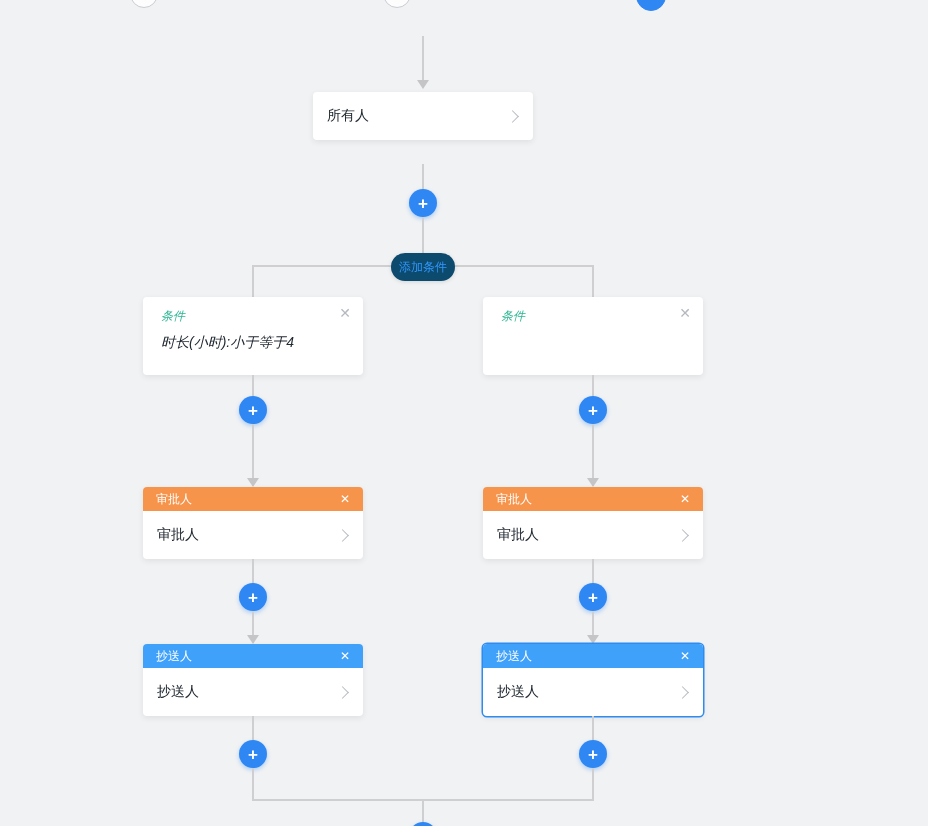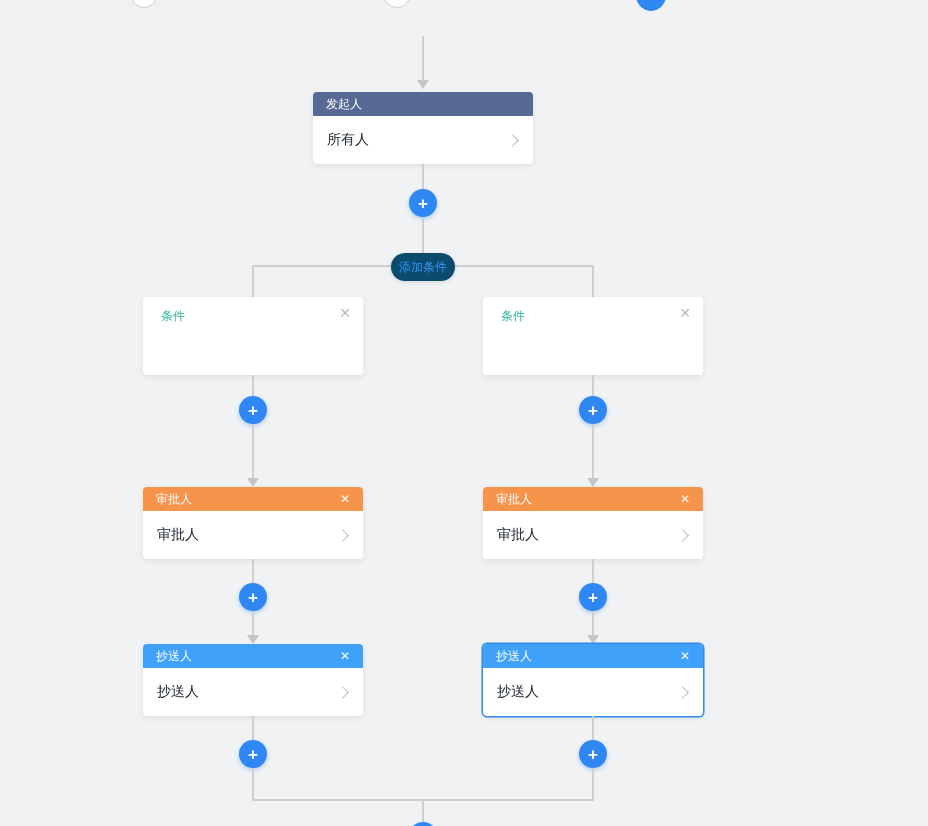--- a/index.html
+++ b/index.html
@@ -58,21 +58,21 @@
     width:8px;height:8px;border-top:1.5px solid #b7bbc0;border-right:1.5px solid #b7bbc0;
     transform:rotate(45deg);flex:0 0 auto;margin-right:2px;
   }
   .close-x{font-size:12px;line-height:1;cursor:pointer;}
   .close-x.header-x{color:#fff;}
   .node.selected{box-shadow:0 0 0 1.5px var(--selected-border,#2e8cf0),0 2px 6px rgba(0,0,0,.08);}
 
   
   .cond-card{
     position:absolute;width:220px;height:78px;background:#fff;border-radius:4px;
-    box-shadow:0 2px 6px rgba(0,0,0,.08);box-sizing:border-box;cursor:pointer;
+    box-shadow:0 2px 6px rgba(0,0,0,.08);box-sizing:border-box;cursor:pointer;font-style:italic;
   }
   .cond-top{
     display:flex;align-items:flex-start;justify-content:space-between;
     padding:11px 12px 0 18px;
   }
   .cond-label{font-size:12px;color:var(--condition-label,#2eb795);}
   .cond-top .close-x{color:#b5b9bf;font-size:14px;margin-top:-2px;}
   .cond-expr{padding:9px 14px 0 18px;font-size:14px;color:var(--text,#222a32);}
 
   
@@ -89,23 +89,20 @@
 <div class="canvas">
 
   <div class="step-circle" style="left:130px"></div>
   <div class="step-circle" style="left:383px"></div>
   <div class="step-circle active" style="left:636px"></div>
 
   <div class="vline" style="left:422px;top:36px;height:44px"></div>
   <div class="arrowhead" style="left:417px;top:80px"></div>
 
   <div class="node" style="left:313px;top:92px">
-    <div class="node-header start">
-      <span>发起人</span>
-    </div>
     <div class="node-body">
       <span>所有人</span>
       <span class="chevron"></span>
     </div>
   </div>
 
   <div class="vline" style="left:422px;top:164px;height:25px"></div>
   <div class="plus-btn" style="left:409px;top:189px">
     <span>+</span>
   </div>
@@ -117,20 +114,21 @@
 
   <div class="add-cond-pill">
     <span>添加条件</span>
   </div>
 
   <div class="cond-card" style="left:143px;top:297px">
     <div class="cond-top">
       <span class="cond-label">条件</span>
       <span class="close-x">✕</span>
     </div>
+    <div class="cond-expr">时长(小时):小于等于4</div>
   </div>
 
   <div class="cond-card" style="left:483px;top:297px">
     <div class="cond-top">
       <span class="cond-label">条件</span>
       <span class="close-x">✕</span>
     </div>
   </div>
 
   <div class="vline" style="left:252px;top:375px;height:21px"></div>

